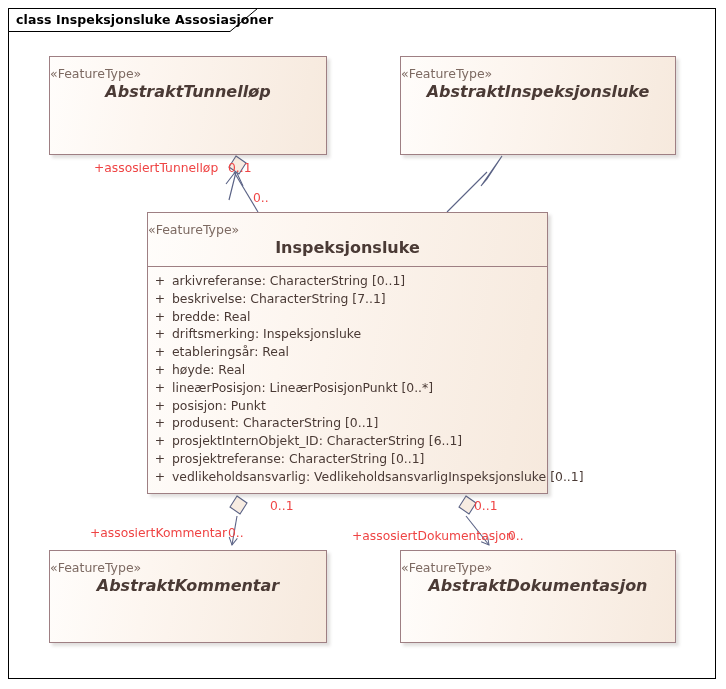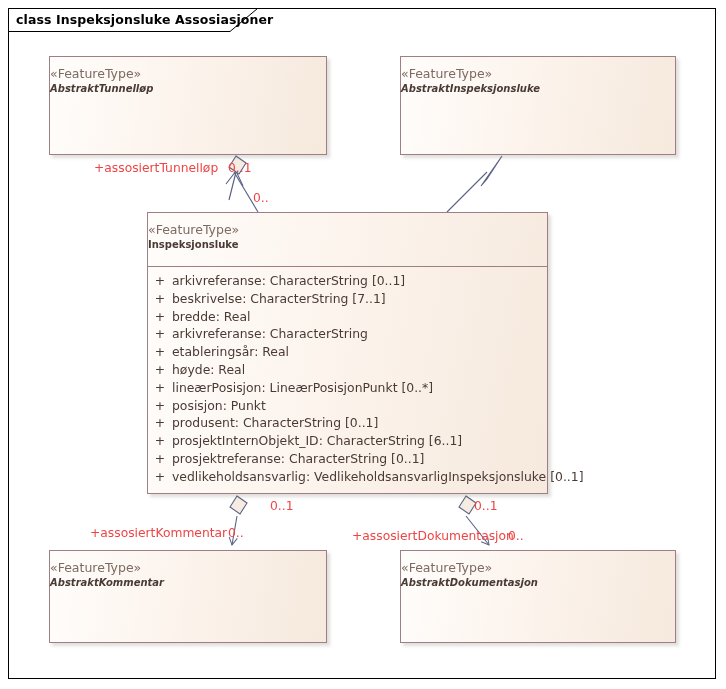--- a/index.html
+++ b/index.html
@@ -66,21 +66,22 @@
     box-shadow: 3px 3px 3px rgba(120,110,105,0.22);
     z-index: 2;
   }
   .uml-box .stereotype {
     font-size: 12.5px;
     color: #7d6a62;
     margin-top: 9px;
     line-height: 1.25;
   }
   .uml-box .cls-name {
-    font-size: 10px;
+    text-align: center;
+    font-size: 16px;
     color: #4a3a35;
     font-weight: bold;
     line-height: 1.3;
   }
   .uml-box .cls-name.abstract {
     font-style: italic;
   }
   .uml-box .header-sep {
     position: absolute;
     left: 0;
@@ -201,21 +202,21 @@
         <div class="attr-row">
           <span class="attr-vis">+</span>
           <span class="attr-text">beskrivelse: CharacterString [7..1]</span>
         </div>
         <div class="attr-row">
           <span class="attr-vis">+</span>
           <span class="attr-text">bredde: Real</span>
         </div>
         <div class="attr-row">
           <span class="attr-vis">+</span>
-          <span class="attr-text">arkivreferanse: CharacterString</span>
+          <span class="attr-text">driftsmerking: Inspeksjonsluke</span>
         </div>
         <div class="attr-row">
           <span class="attr-vis">+</span>
           <span class="attr-text">etableringsår: Real</span>
         </div>
         <div class="attr-row">
           <span class="attr-vis">+</span>
           <span class="attr-text">høyde: Real</span>
         </div>
         <div class="attr-row">

